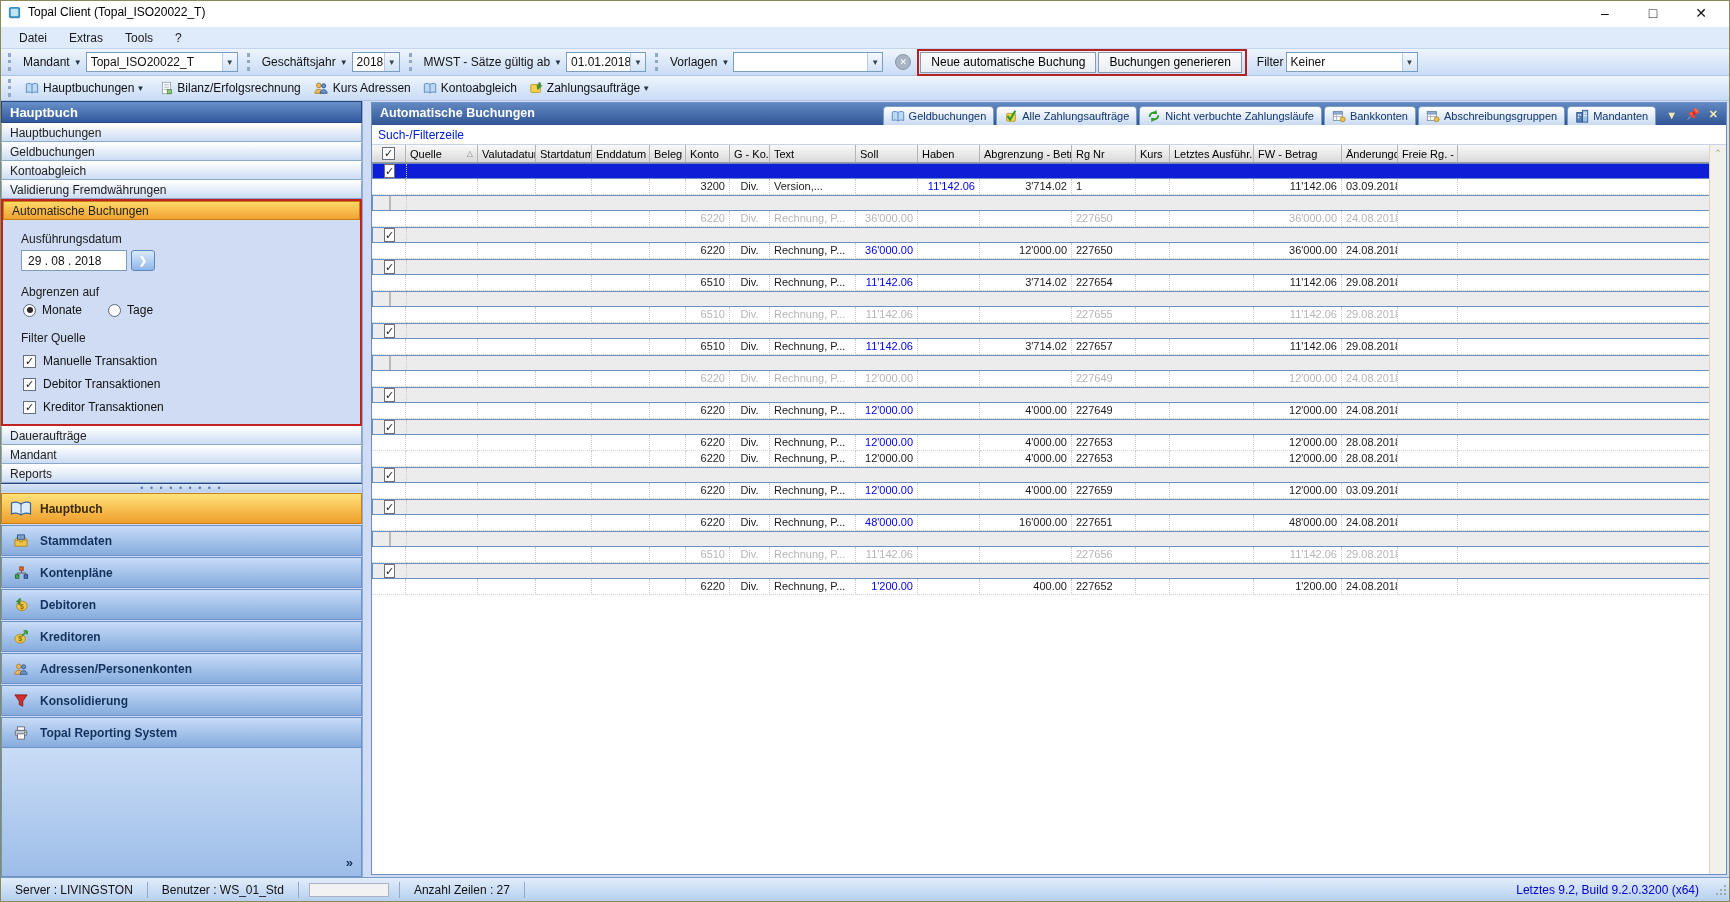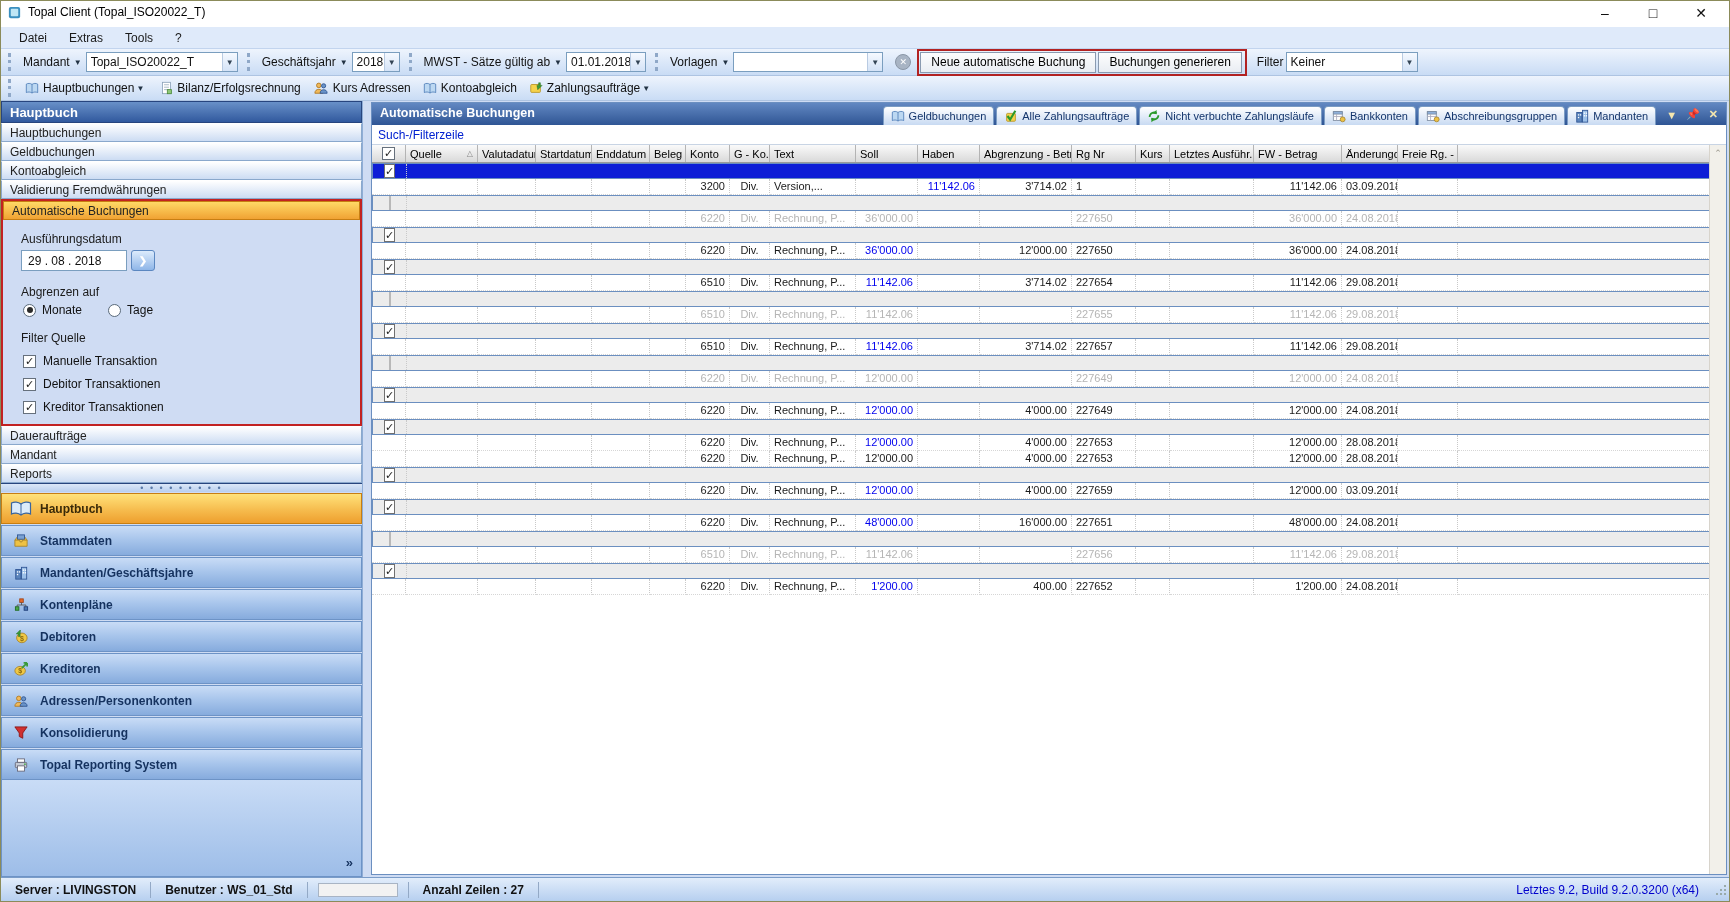--- a/index.html
+++ b/index.html
@@ -80,21 +80,21 @@
   .grow.sel .gcell{color:#fff;border-bottom-color:#0d1ed6;}
   .grow.dis .gcell{color:#b5b5b5;}
   .gcell.blue{color:#0000ee;}
   .ar{text-align:right;} .ac{text-align:center;} .al{text-align:left;}
   .rowchk{width:13px;height:13px;border:1px solid #707070;background:#fff;margin:1px auto 0 auto;font-size:11px;line-height:11px;text-align:center;color:#222;}
   .grow.dis .rowchk{border-color:#b8b8b8;}
   .vscroll{position:absolute;top:0;right:0;width:17px;bottom:0;background:#f2f0ea;border-left:1px solid #d8d4cc;}
   .vscroll .up{height:16px;display:flex;align-items:center;justify-content:center;color:#9a968c;font-size:9px;}
   
   .statusbar{height:24px;background:linear-gradient(#e2edfb,#b6cfef);border-top:1px solid #7a9cc8;display:flex;align-items:center;font-size:12px;color:#111;flex:0 0 auto;}
-  .sseg{padding:0 14px;white-space:nowrap;font-weight:bold;}
+  .sseg{padding:0 14px;white-space:nowrap;}
   .ssep{width:1px;height:16px;background:#93a9c6;}
   .progress{width:80px;height:14px;background:#f2f2f2;border:1px solid #a8b4c4;margin:0 10px;}
   .version{margin-left:auto;color:#0000cc;padding-right:16px;}
   .sgrip{width:12px;height:12px;margin-right:2px;background:
     radial-gradient(circle at 2px 10px,#9aa 1px,transparent 1.5px),
     radial-gradient(circle at 6px 10px,#9aa 1px,transparent 1.5px),
     radial-gradient(circle at 10px 10px,#9aa 1px,transparent 1.5px),
     radial-gradient(circle at 6px 6px,#9aa 1px,transparent 1.5px),
     radial-gradient(circle at 10px 6px,#9aa 1px,transparent 1.5px),
     radial-gradient(circle at 10px 2px,#9aa 1px,transparent 1.5px);}
@@ -293,36 +293,20 @@
               <svg width="16" height="14" viewBox="0 0 16 16">
                 <path d="M1 7 L4 3 H12 L15 7 V14 H1 Z" fill="#eec245" stroke="#a8842a"></path>
                 <rect x="4" y="1" width="8" height="5" fill="#7aa2d4" stroke="#2f5594"></rect>
                 <path d="M1 7 H6 L7 9 H9 L10 7 H15" fill="none" stroke="#a8842a"></path>
               </svg>
             </span>
             <span>Stammdaten</span>
           </div>
           <div class="nav-btn">
             <span class="ic">
-              <svg width="14" height="14" viewBox="0 0 16 16">
-                <rect x="2" y="4" width="6" height="11" fill="#5a84bc" stroke="#2f5594"></rect>
-                <rect x="8.5" y="1.5" width="6" height="13.5" fill="#9cc0e8" stroke="#2f5594"></rect>
-                <rect x="3.3" y="6" width="1.5" height="1.5" fill="#fff"></rect>
-                <rect x="5.6" y="6" width="1.5" height="1.5" fill="#fff"></rect>
-                <rect x="3.3" y="9" width="1.5" height="1.5" fill="#fff"></rect>
-                <rect x="10" y="4" width="1.5" height="1.5" fill="#fff"></rect>
-                <rect x="12.3" y="4" width="1.5" height="1.5" fill="#fff"></rect>
-                <rect x="10" y="7" width="1.5" height="1.5" fill="#fff"></rect>
-                <rect x="12.3" y="7" width="1.5" height="1.5" fill="#fff"></rect>
-              </svg>
-            </span>
-            <span>Mandanten/Geschäftsjahre</span>
-          </div>
-          <div class="nav-btn">
-            <span class="ic">
               <svg width="15" height="14" viewBox="0 0 16 16">
                 <rect x="6" y="1" width="4" height="4" fill="#e86a2a" stroke="#a04010"></rect>
                 <rect x="1" y="10" width="4" height="4" fill="#4aa84a" stroke="#1e6a1e"></rect>
                 <rect x="11" y="10" width="4" height="4" fill="#4a7ab5" stroke="#1e3c78"></rect>
                 <path d="M8 5 V8 M3 10 V8 H13 V10" fill="none" stroke="#555"></path>
               </svg>
             </span>
             <span>Kontenpläne</span>
           </div>
           <div class="nav-btn">

